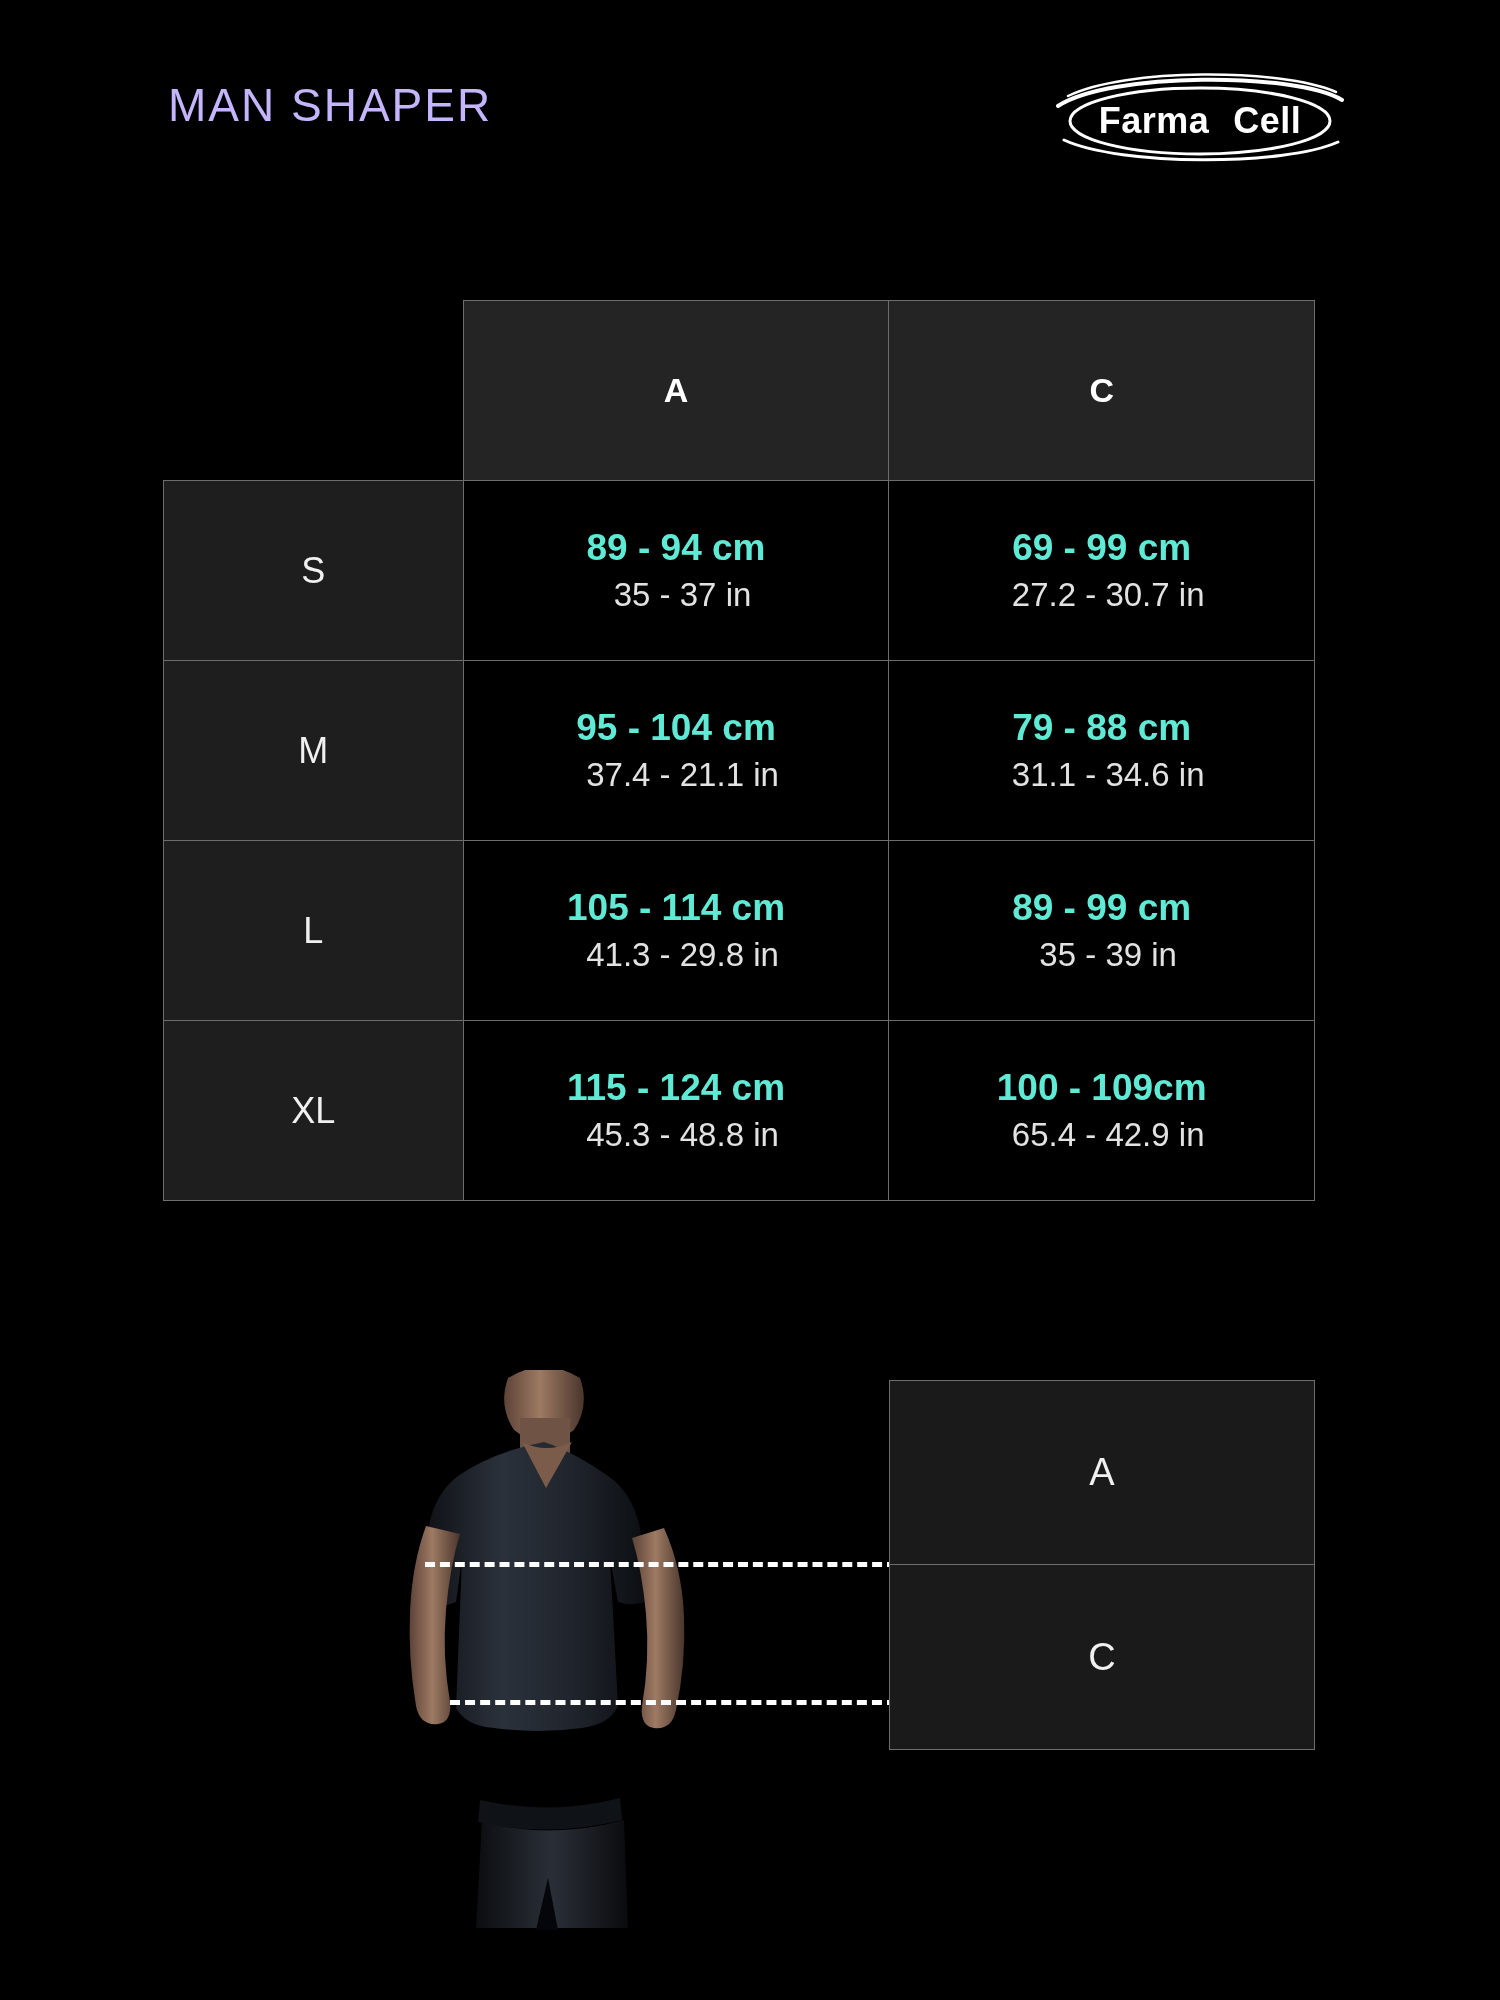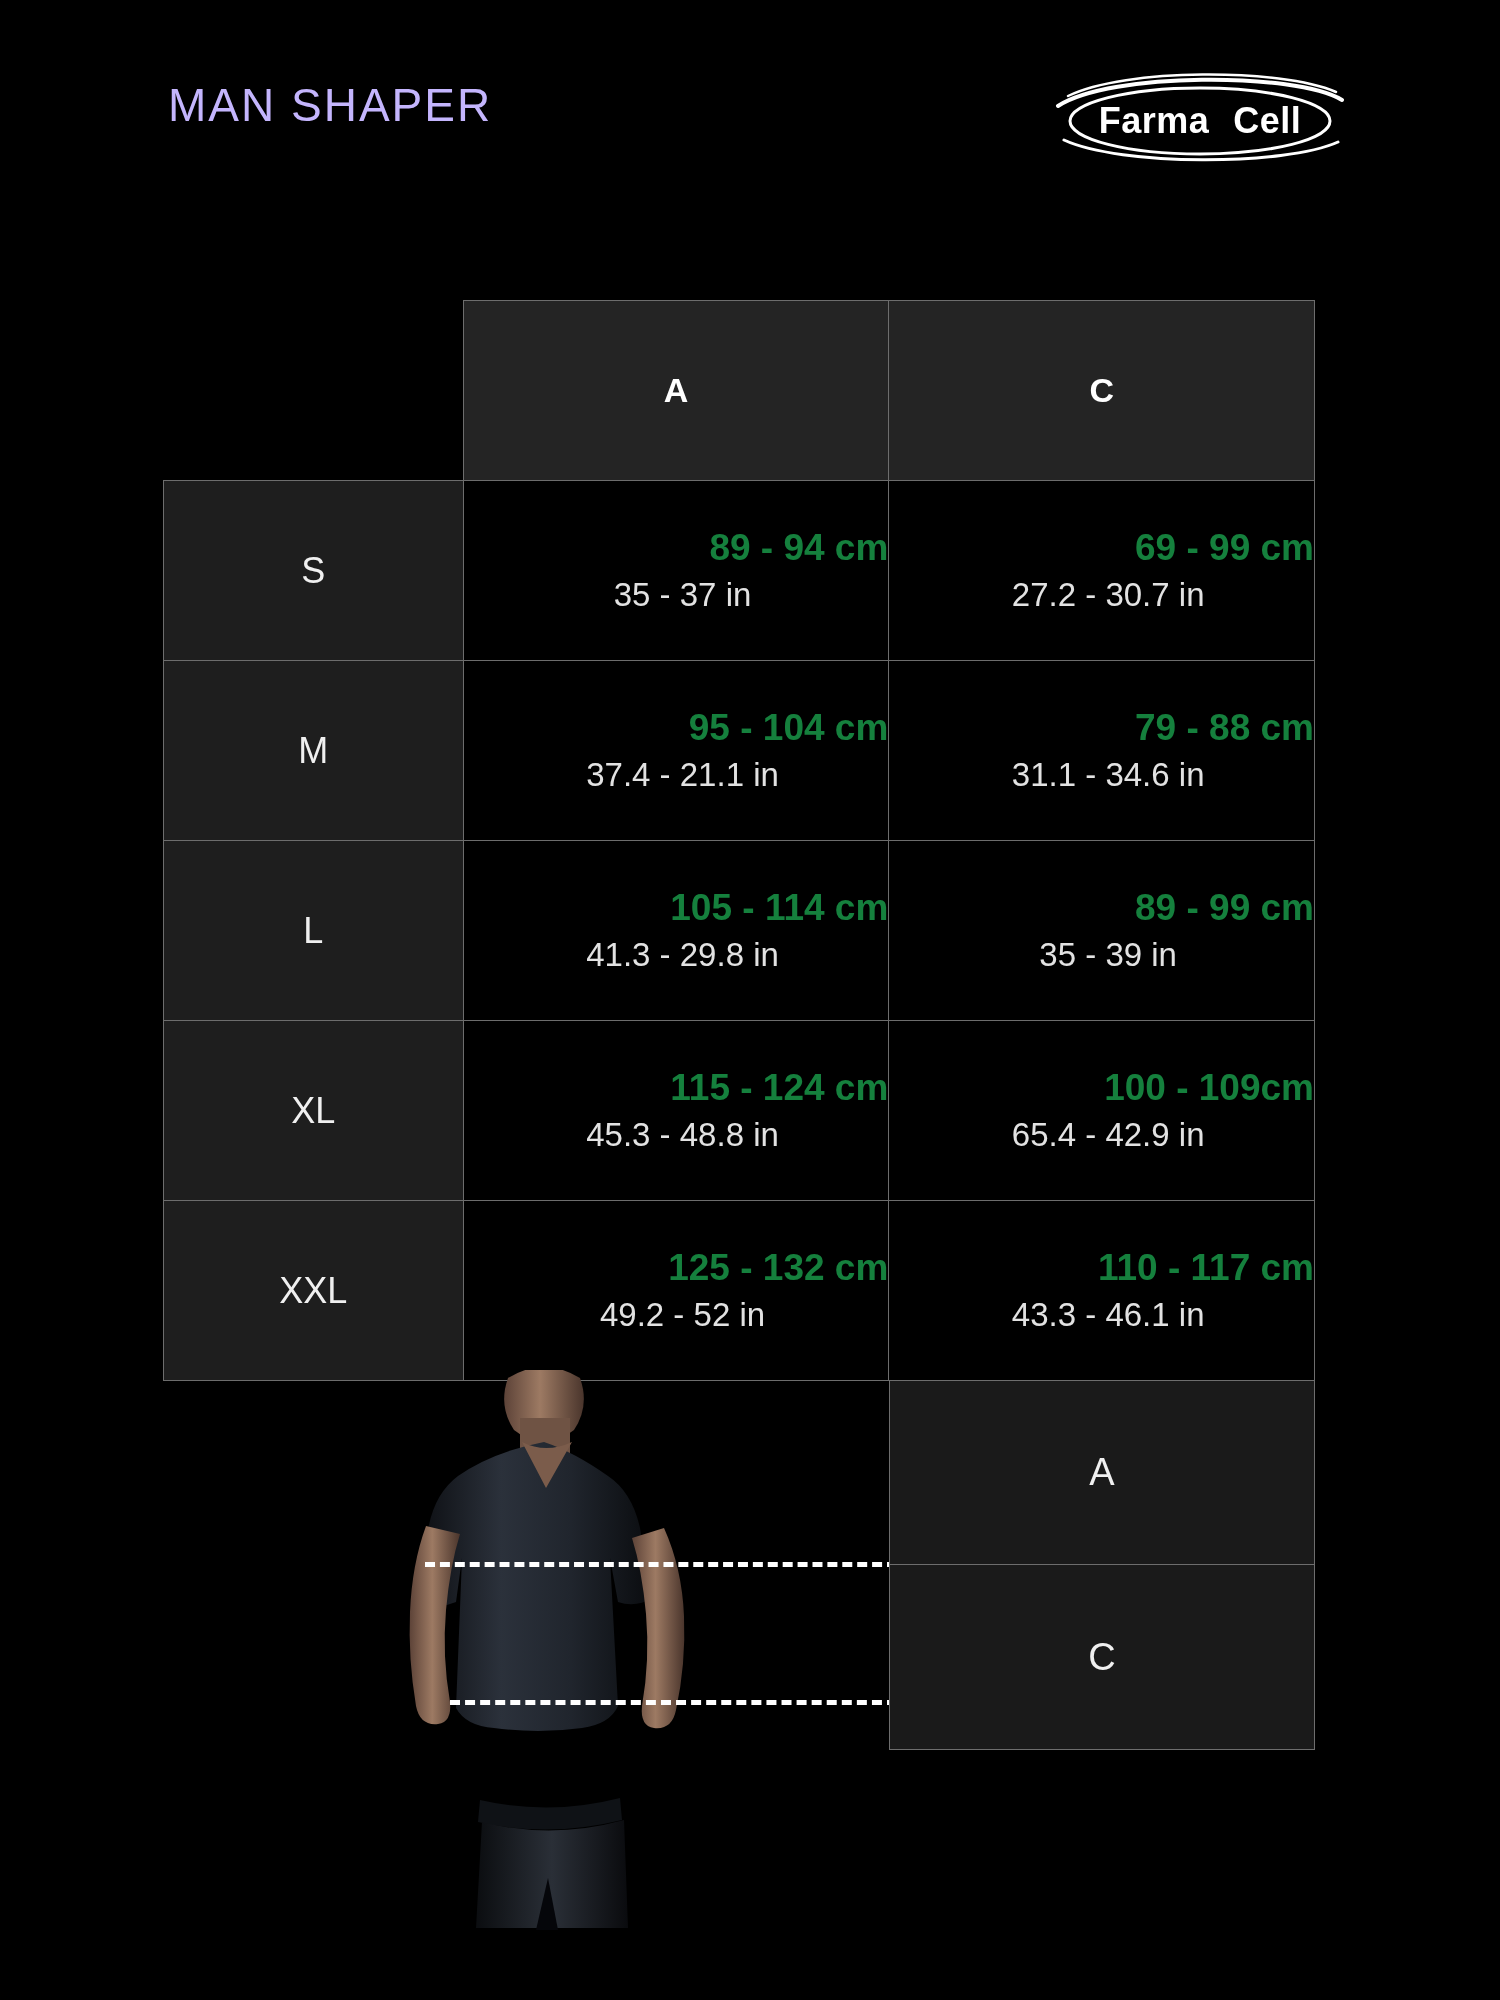--- a/index.html
+++ b/index.html
@@ -96,23 +96,22 @@
     color: #f0f0f0;
   }
   .val-cell {
     height: 180px;
     background: #000;
     line-height: 1.18;
   }
   .val-cm {
     font-size: 37px;
     font-weight: 700;
-    color: #15803d;
+    color: #5eead4;
     display: block;
-    text-align: right;
   }
   .val-in {
     font-size: 33px;
     font-weight: 400;
     color: #e2e2e2;
     display: block;
     margin-top: 6px;
     padding-left: 13px;
   }
 
@@ -219,31 +218,20 @@
     </tr>
     <tr>
       <td class="size-cell">XL</td>
       <td class="val-cell">
         <span class="val-cm">115 - 124 cm</span>
         <span class="val-in">45.3 - 48.8 in</span>
       </td>
       <td class="val-cell">
         <span class="val-cm">100 - 109cm</span>
         <span class="val-in">65.4 - 42.9 in</span>
-      </td>
-    </tr>
-    <tr>
-      <td class="size-cell">XXL</td>
-      <td class="val-cell">
-        <span class="val-cm">125 - 132 cm</span>
-        <span class="val-in">49.2 - 52 in</span>
-      </td>
-      <td class="val-cell">
-        <span class="val-cm">110 - 117 cm</span>
-        <span class="val-in">43.3 - 46.1 in</span>
       </td>
     </tr>
   </tbody>
 </table>
 
 <svg class="model" viewBox="0 0 430 560">
   <defs>
     <linearGradient id="skin" x1="0" y1="0" x2="1" y2="0">
       <stop offset="0%" stop-color="#5d4338"></stop>
       <stop offset="45%" stop-color="#9d7a63"></stop>

